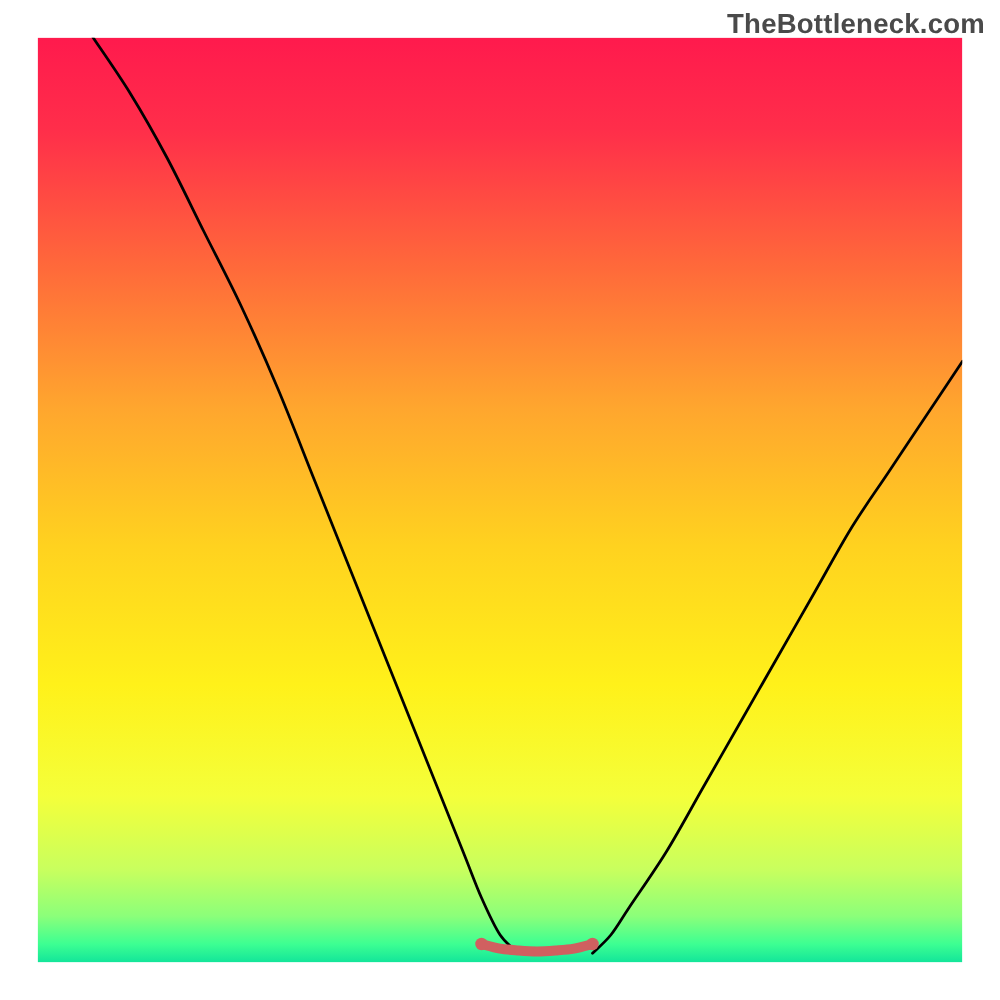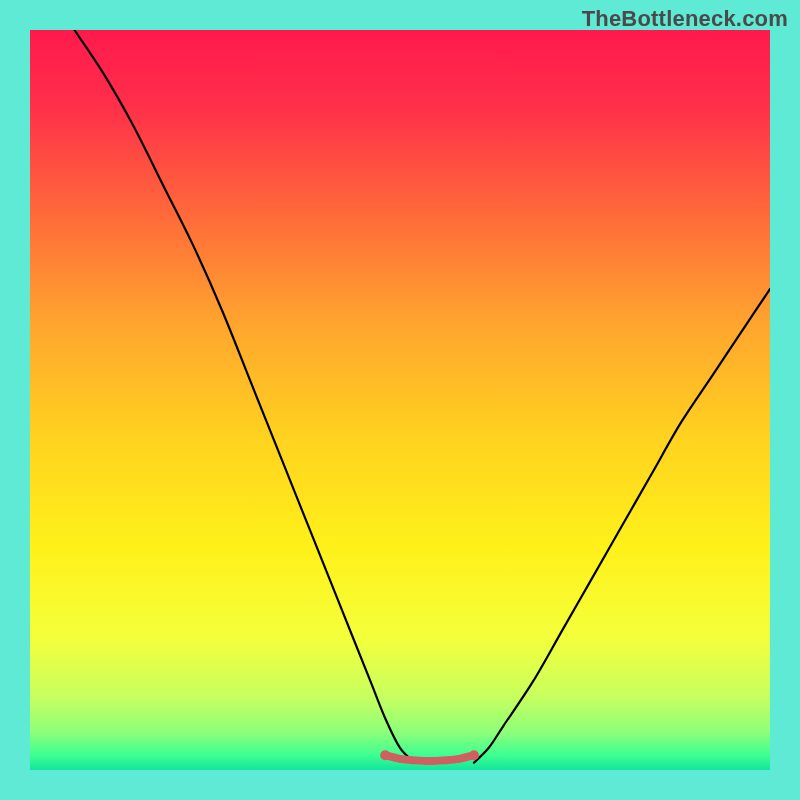--- a/index.html
+++ b/index.html
@@ -8,21 +8,21 @@
     width: 800px;
     height: 800px;
     overflow: hidden;
     background: #000;
     font-family: Arial, Helvetica, sans-serif;
   }
   .frame {
     position: relative;
     width: 800px;
     height: 800px;
-    background: #5eead4;
+    background: #ffffff;
   }
   .plot-area {
     position: absolute;
     left: 30px;
     top: 30px;
     width: 740px;
     height: 740px;
     overflow: hidden;
   }
   .gradient-bg {

